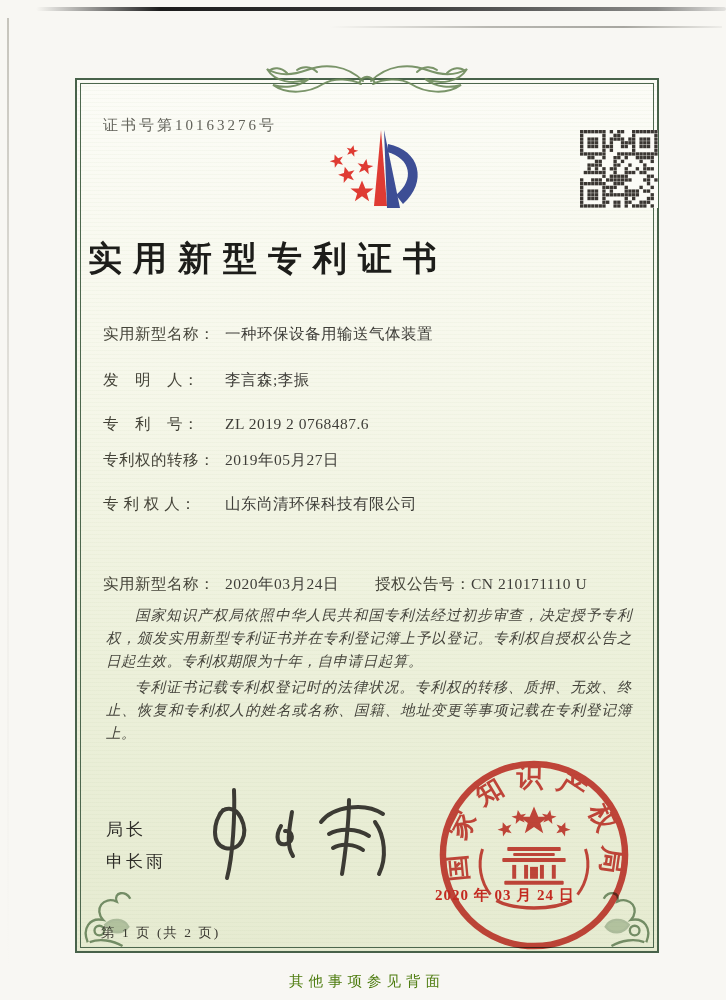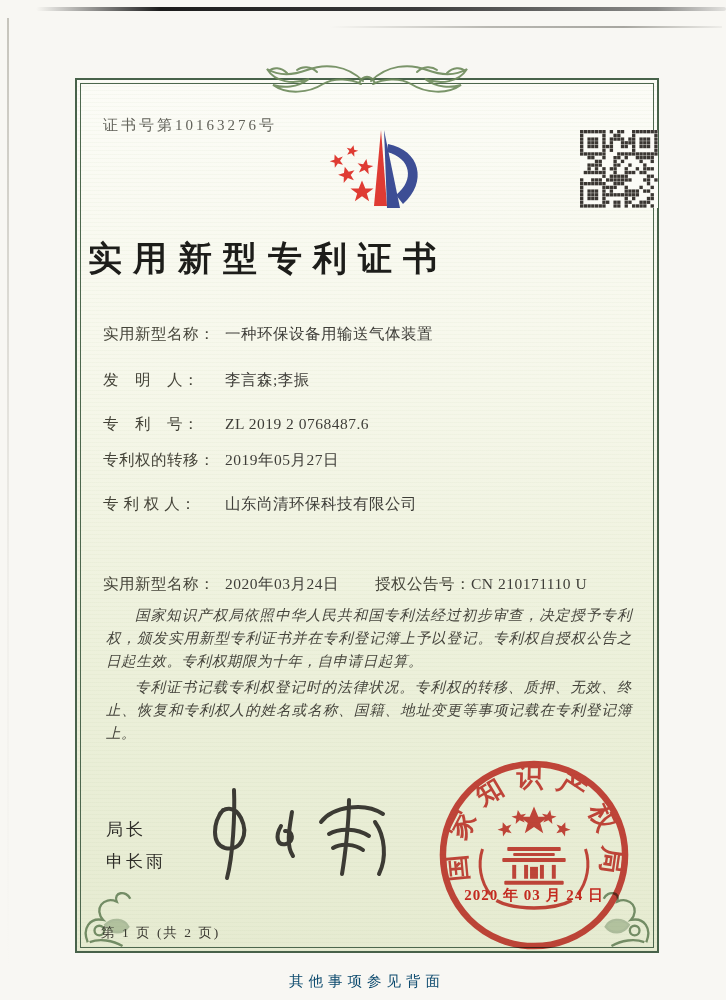--- a/index.html
+++ b/index.html
@@ -40,27 +40,27 @@
   
   .paras{position:absolute;left:29px;right:25px;top:524px;font-size:14.5px;line-height:1.6;
     color:#45443c;letter-spacing:.6px;text-align:justify;font-style:italic;}
   .paras p{margin:0 0 2px 0;text-indent:2em;}
   
   .sig-role{position:absolute;left:29px;top:738px;font-size:17px;color:#2f2e29;letter-spacing:3px;}
   .sig-name{position:absolute;left:29px;top:770px;font-size:17px;color:#2f2e29;letter-spacing:3px;}
   .sig-ink{position:absolute;left:112px;top:698px;width:230px;height:118px;}
   
   .seal{position:absolute;left:358px;top:676px;width:198px;height:198px;mix-blend-mode:multiply;}
-  .seal-date{position:absolute;left:358px;top:806px;width:198px;text-align:center;
+  .seal-date{position:absolute;left:358px;top:806px;width:198px;text-align:left;
     font-size:15px;color:#c32a20;letter-spacing:1px;font-weight:600;}
   
   .page-indicator{position:absolute;left:0;right:0;bottom:9px;text-align:left;
     font-size:13.5px;color:#3c3b33;letter-spacing:2px;margin-left:24px;}
   .footer-note{position:absolute;left:8px;right:0;top:972px;text-align:center;
-    font-size:14.5px;color:#0c4a6e;letter-spacing:5px;}
+    font-size:14.5px;color:#4d7c0f;letter-spacing:5px;}
   
   .ornament-top{position:absolute;left:50%;top:-23px;transform:translateX(-50%);width:240px;height:46px;}
   .corner{position:absolute;bottom:3px;width:58px;height:58px;opacity:.85;}
   .corner.bl{left:3px;}
   .corner.br{right:3px;transform:scaleX(-1);}
 </style>
 </head>
 <body>
 
 <div class="scan-topline"></div>

